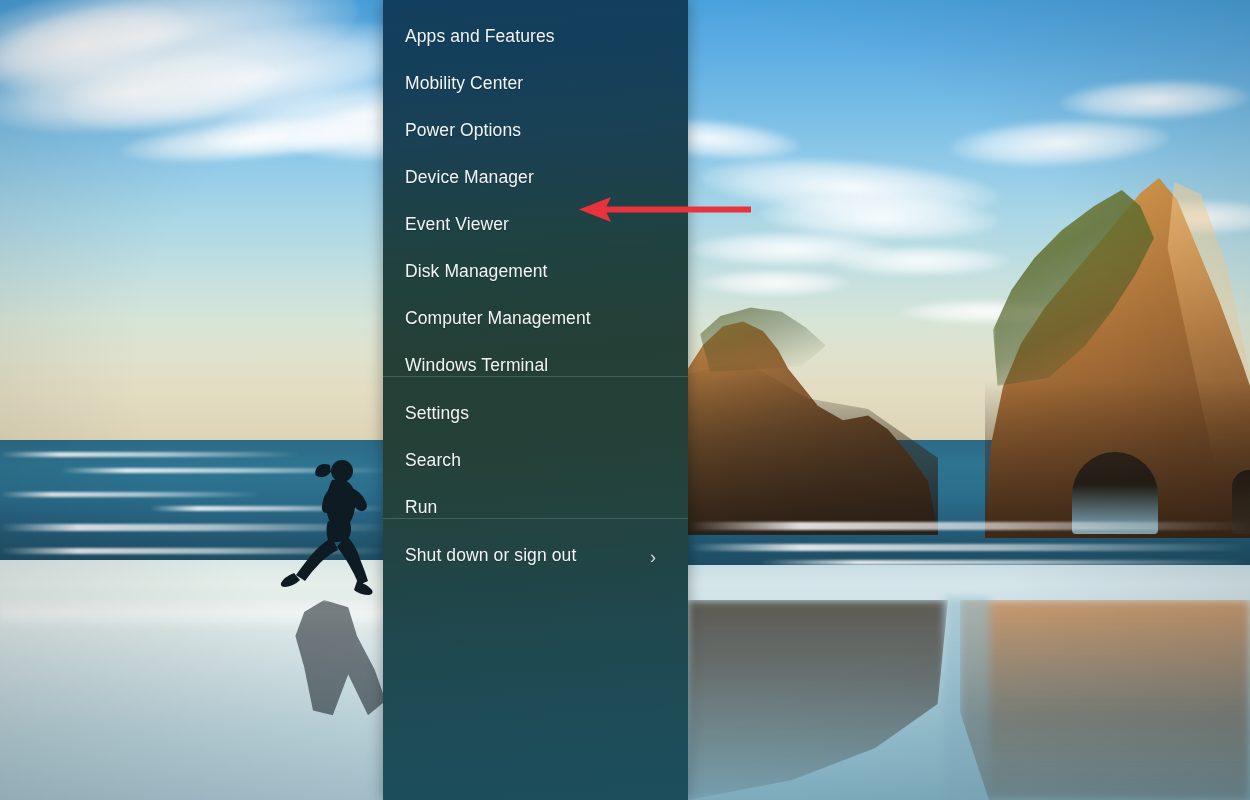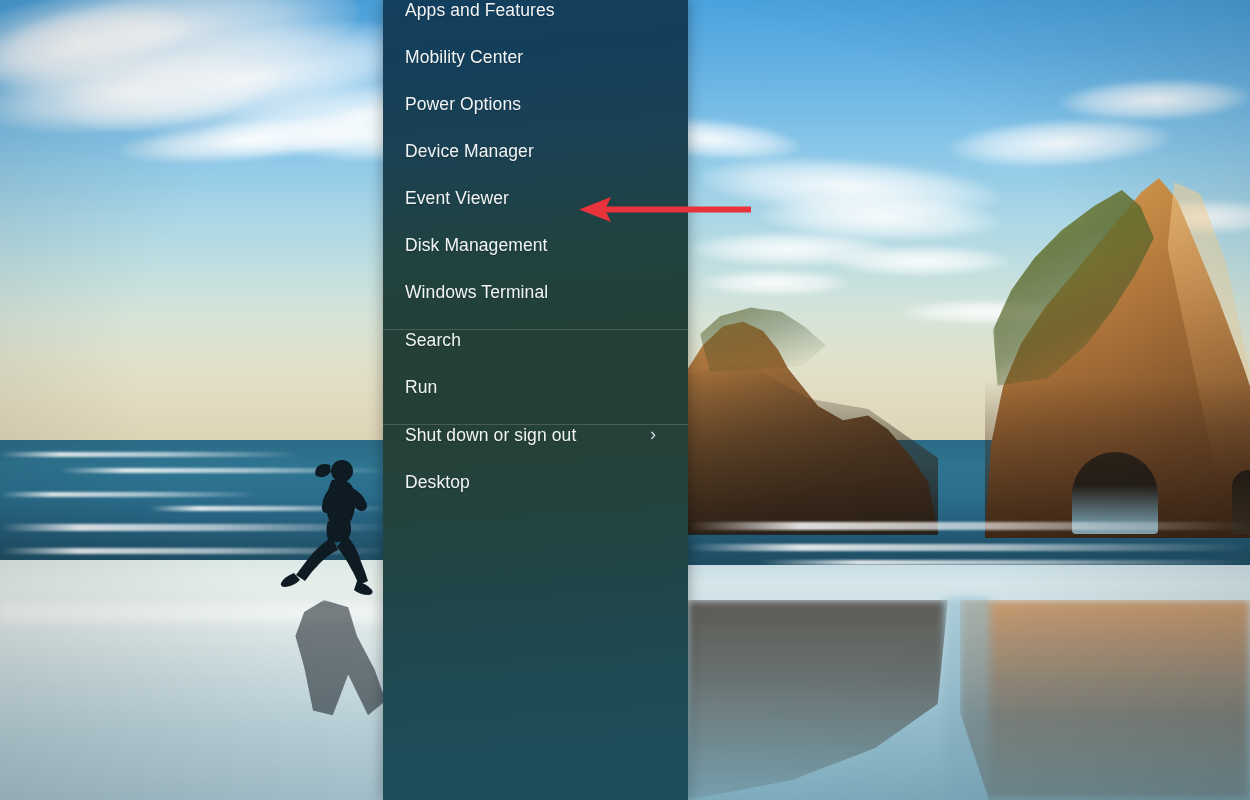--- a/index.html
+++ b/index.html
@@ -177,21 +177,21 @@
   
   #winx-menu {
     position:absolute; left:383px; top:0; width:305px; height:800px;
     background:linear-gradient(176deg,
       #133f5e 0%, #143f5b 8%, #1a4154 18%, #20423f 32%,
       #243f36 44%, #254037 54%, #23433f 64%, #20464a 74%,
       #1e4a53 84%, #1d4d5a 94%, #1c4e5c 100%);
     box-shadow: 0 0 14px rgba(0,0,0,.35);
   }
   .menu-item {
-    position:relative; height:47px; display:flex; align-items:flex-start;
+    position:relative; height:47px; display:flex; align-items:flex-end;
     padding-left:22px; padding-right:16px; cursor:default;
   }
   .menu-item .label {
     color:#f2f5f6; font-size:17.5px; letter-spacing:.1px;
     font-family:"Liberation Sans", sans-serif; white-space:nowrap;
     text-shadow:0 1px 1px rgba(0,0,0,.25);
   }
   .menu-item .chev {
     margin-left:auto; color:#dfe9ec; font-size:18px; line-height:1;
     opacity:.92; padding-right:16px;
@@ -302,40 +302,43 @@
     <div class="menu-item">
       <span class="label">Device Manager</span>
     </div>
     <div class="menu-item">
       <span class="label">Event Viewer</span>
     </div>
     <div class="menu-item">
       <span class="label">Disk Management</span>
     </div>
     <div class="menu-item">
+      <span class="label">Computer Management</span>
+    </div>
+    <div class="menu-item">
       <span class="label">Windows Terminal</span>
     </div>
 
     <div class="separator"></div>
 
+    <div class="menu-item">
+      <span class="label">Settings</span>
+    </div>
     <div class="menu-item">
       <span class="label">Search</span>
     </div>
     <div class="menu-item">
       <span class="label">Run</span>
     </div>
 
     <div class="separator"></div>
 
     <div class="menu-item">
       <span class="label">Shut down or sign out</span>
       <span class="chev">›</span>
-    </div>
-    <div class="menu-item">
-      <span class="label">Desktop</span>
     </div>
 
   </div>
 
   <svg id="annotation-arrow" viewBox="0 0 180 36">
     <line x1="30" y1="17.5" x2="176" y2="17.5" stroke="#e8323c" stroke-width="6"></line>
     <path d="M4 17.5 L36 5 L30 17.5 L36 30 Z" fill="#e8323c"></path>
   </svg>
 
 </div>

